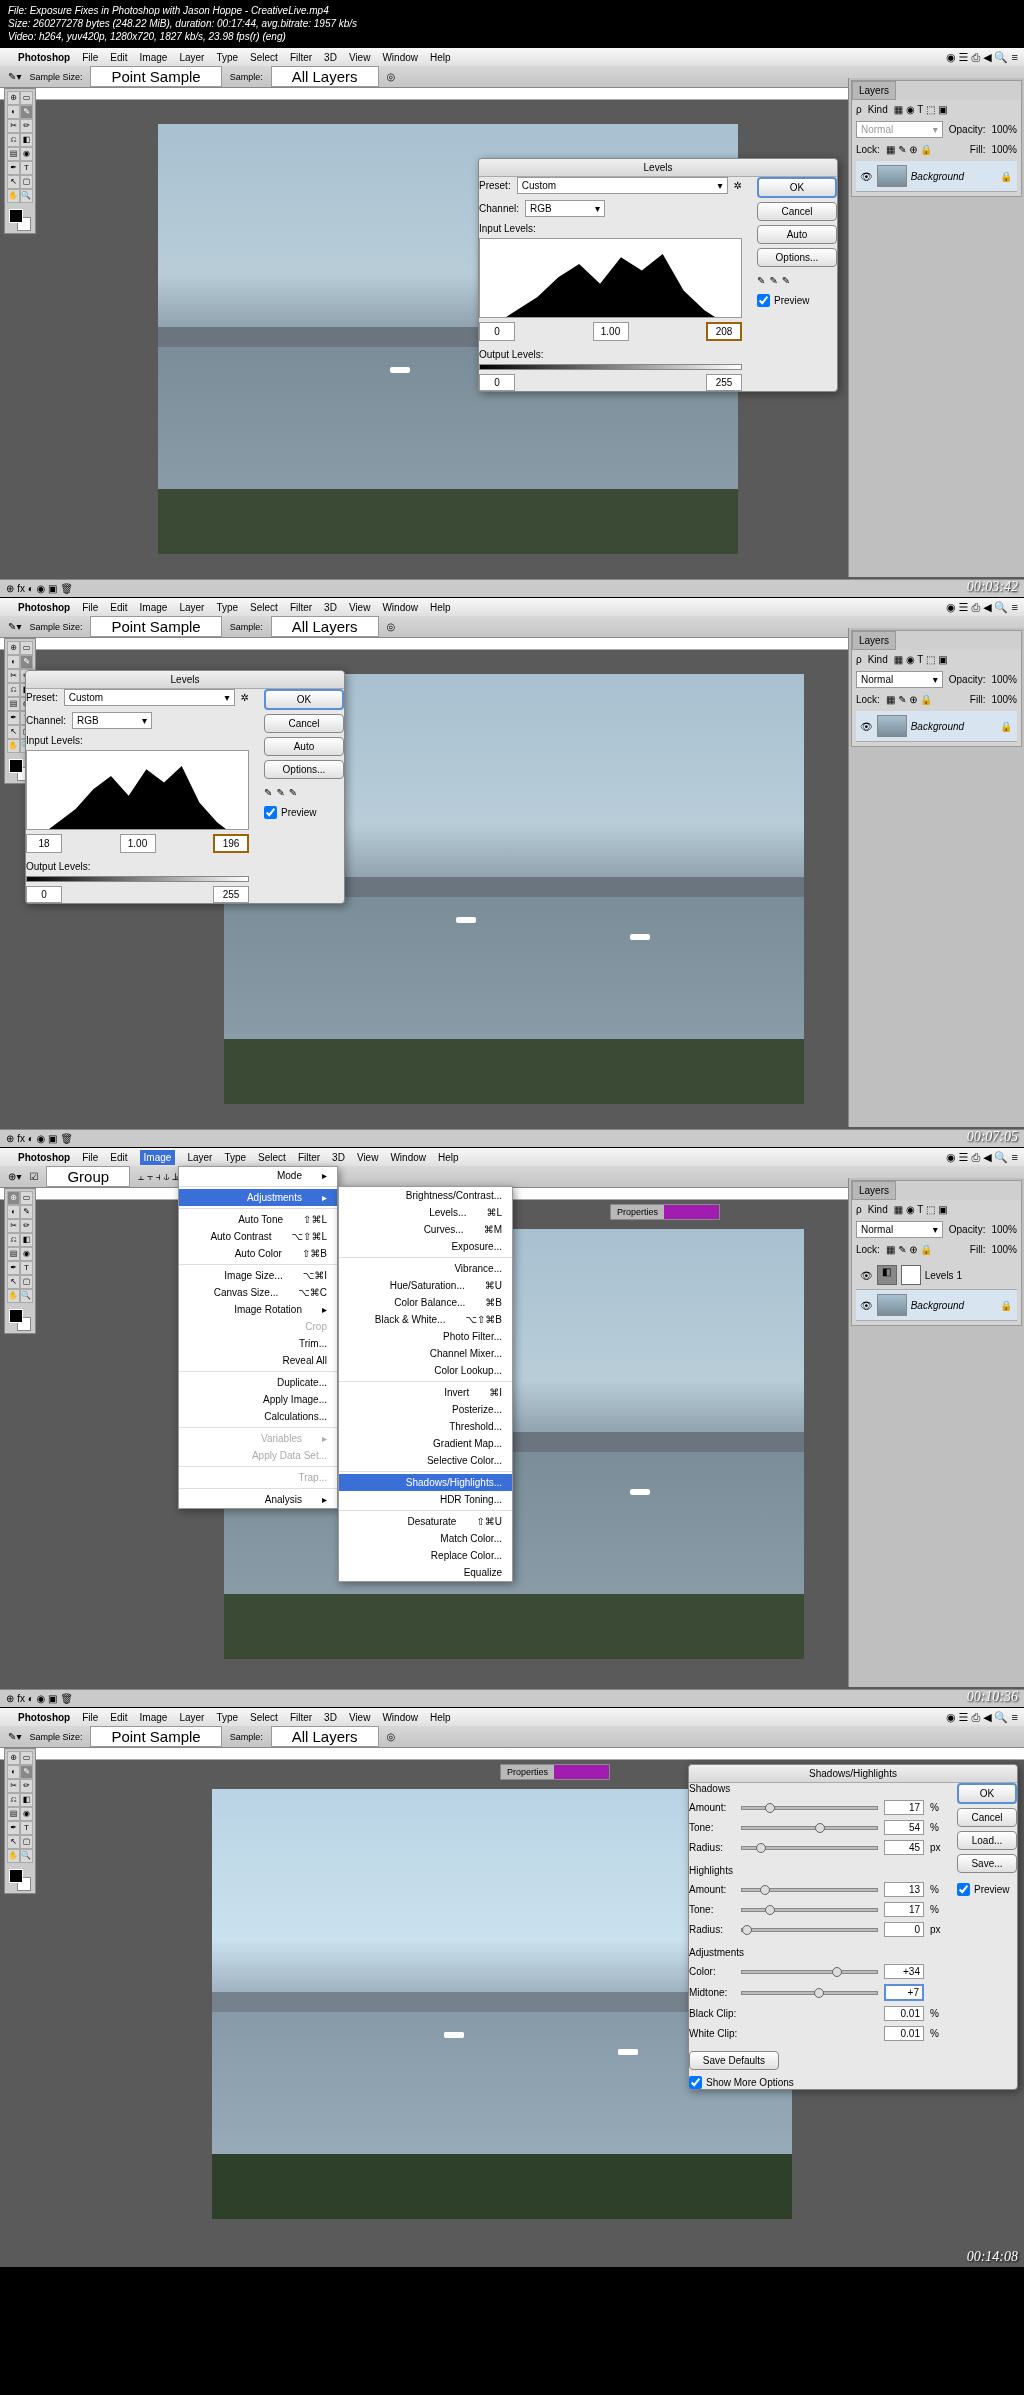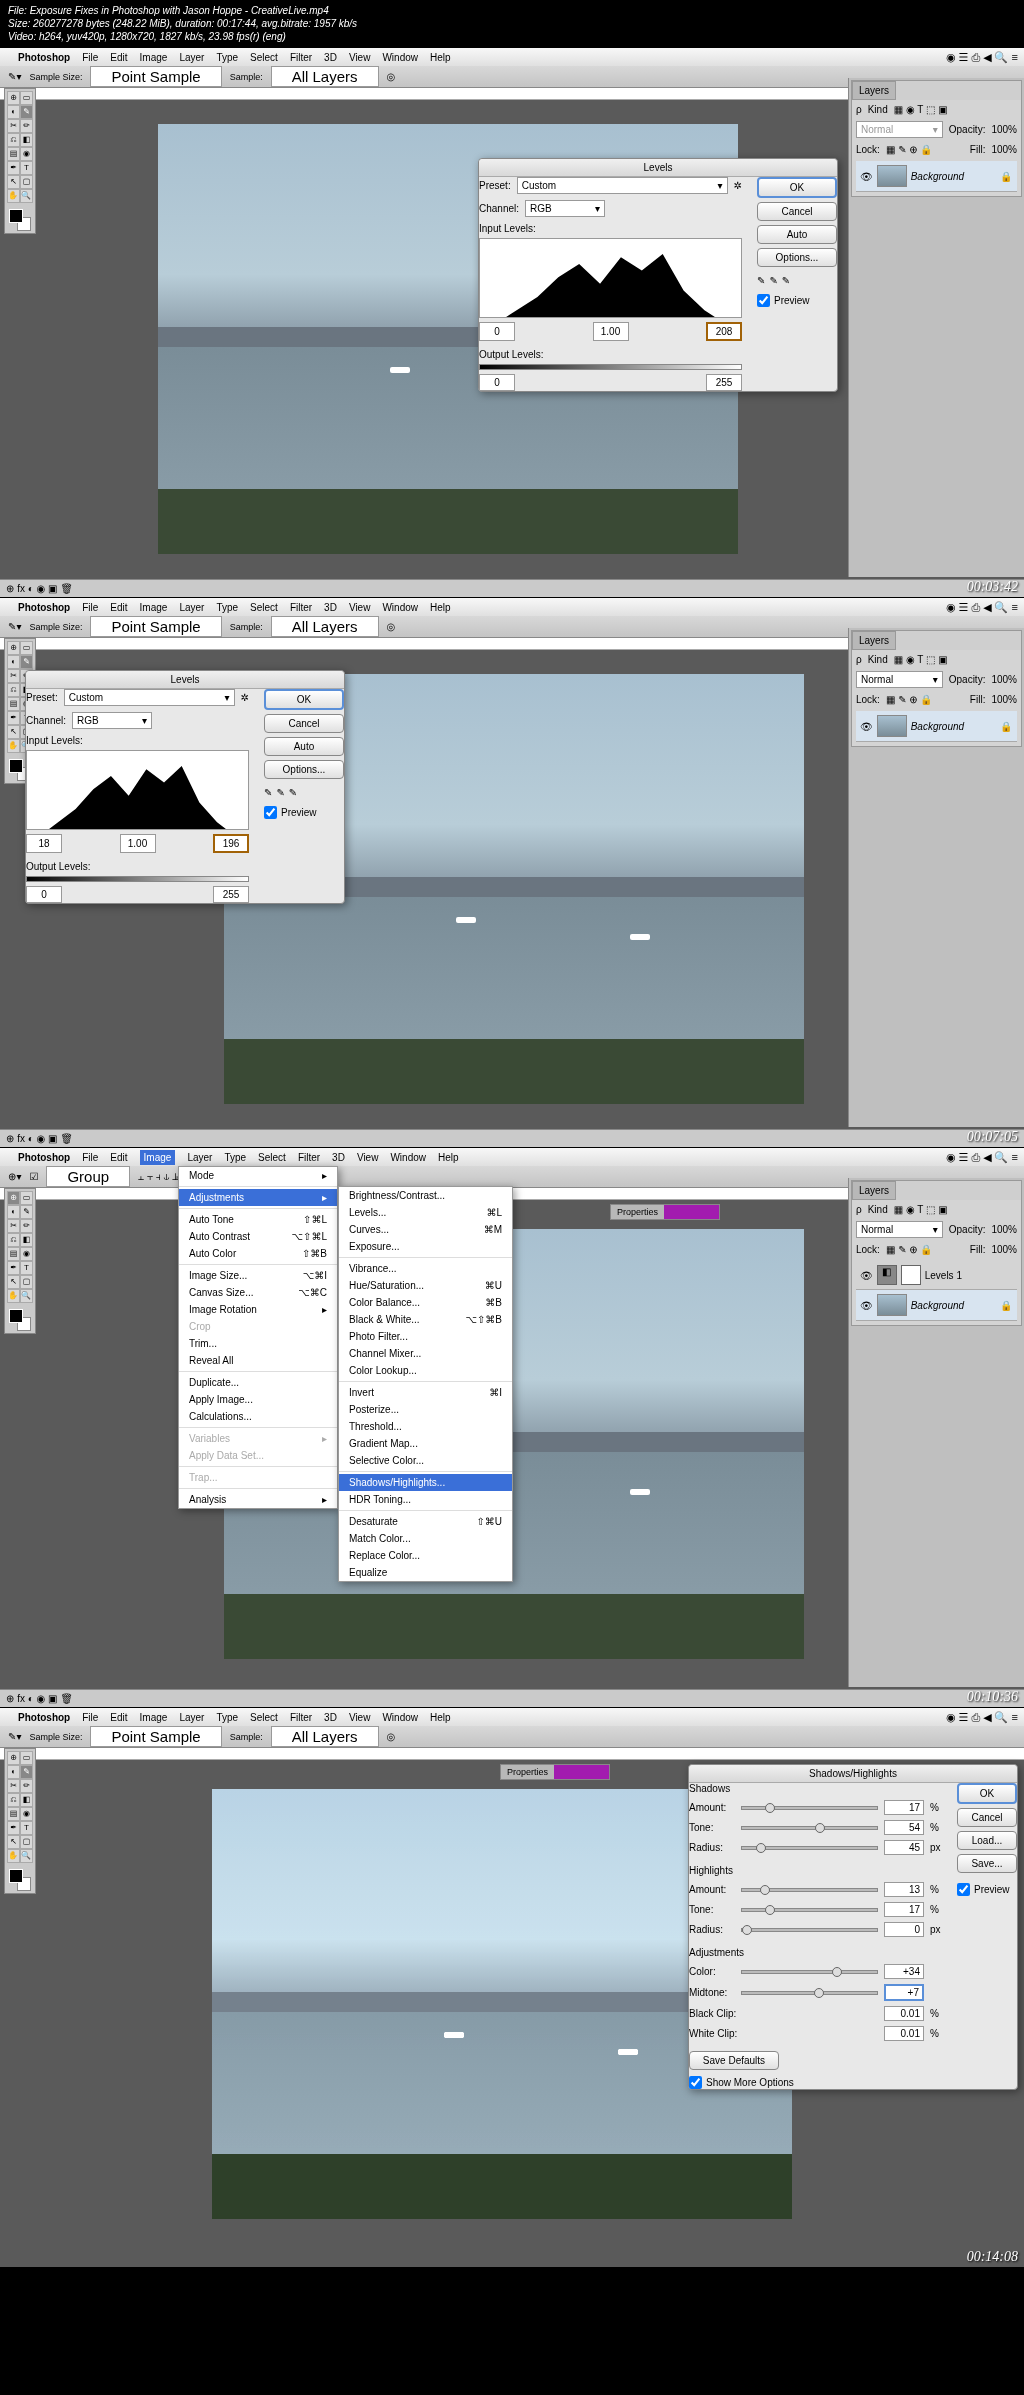--- a/index.html
+++ b/index.html
@@ -48,21 +48,21 @@
 .panel{background:#cfcfcf;border:1px solid #999;margin:2px}
 .panel-tab{background:#b8b8b8;padding:3px 6px;font-size:10px;display:inline-block;border:1px solid #999}
 .panel-body{padding:4px;font-size:9px;background:#d4d4d4}
 .layer-row{display:flex;align-items:center;gap:4px;padding:4px;background:#d8e4f0;border-bottom:1px solid #aaa}
 .layer-row.norm{background:#d4d4d4}
 .layer-thumb{width:30px;height:22px;background:linear-gradient(#a8c0d0,#7a8d98);border:1px solid #888}
 .layer-eye{font-size:10px}
 .bottom-bar{position:absolute;bottom:0;left:0;right:0;height:18px;background:#cacaca;border-top:1px solid #888;display:flex;align-items:center;padding:0 6px;font-size:9px}
 .timestamp{position:absolute;bottom:2px;right:6px;color:#fff;font-family:"Times New Roman",serif;font-style:italic;font-size:14px;text-shadow:1px 1px 2px #000;z-index:100}
 .menu-dropdown{position:absolute;background:#fff;border:1px solid #999;box-shadow:2px 2px 8px rgba(0,0,0,0.4);min-width:110px}
-.menu-item{padding:3px 10px;font-size:10px;display:flex;justify-content:space-between;gap:20px}
+.menu-item{padding:3px 10px;font-size:10px;display:flex;justify-content:flex-end;gap:20px}
 .menu-item.sel{background:#3a6fd8;color:#fff}
 .menu-item.hl{background:#3a6fd8;color:#fff}
 .menu-item.disabled{color:#aaa}
 .menu-sep{height:1px;background:#ddd;margin:2px 0}
 .menu-highlight{background:#3a6fd8;color:#fff}
 .shadows-section{margin-bottom:10px}
 .sh-title{font-size:10px;margin-bottom:6px}
 .sh-row{display:flex;align-items:center;gap:6px;margin-bottom:5px;font-size:10px}
 .sh-row .lbl{width:46px}
 .sh-slider{flex:1;height:4px;background:#bbb;border:1px solid #888;position:relative}

